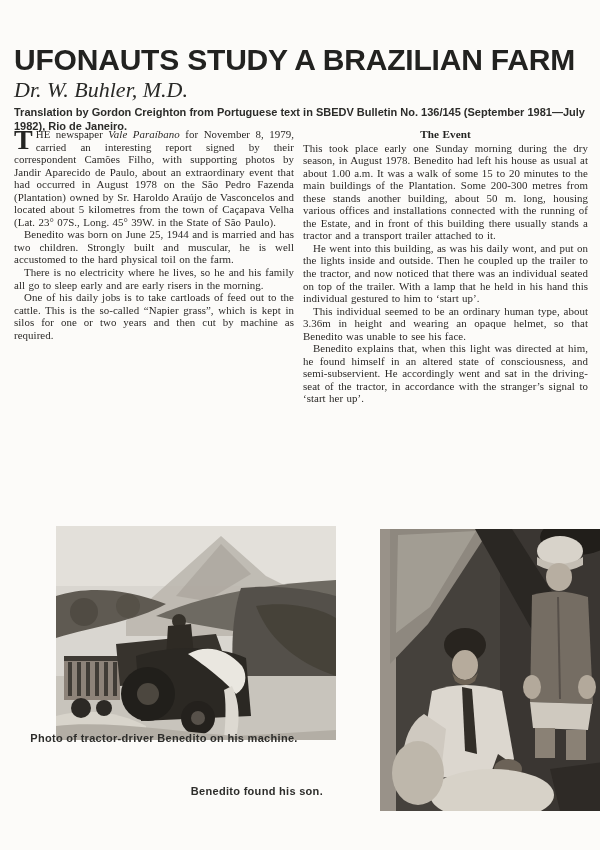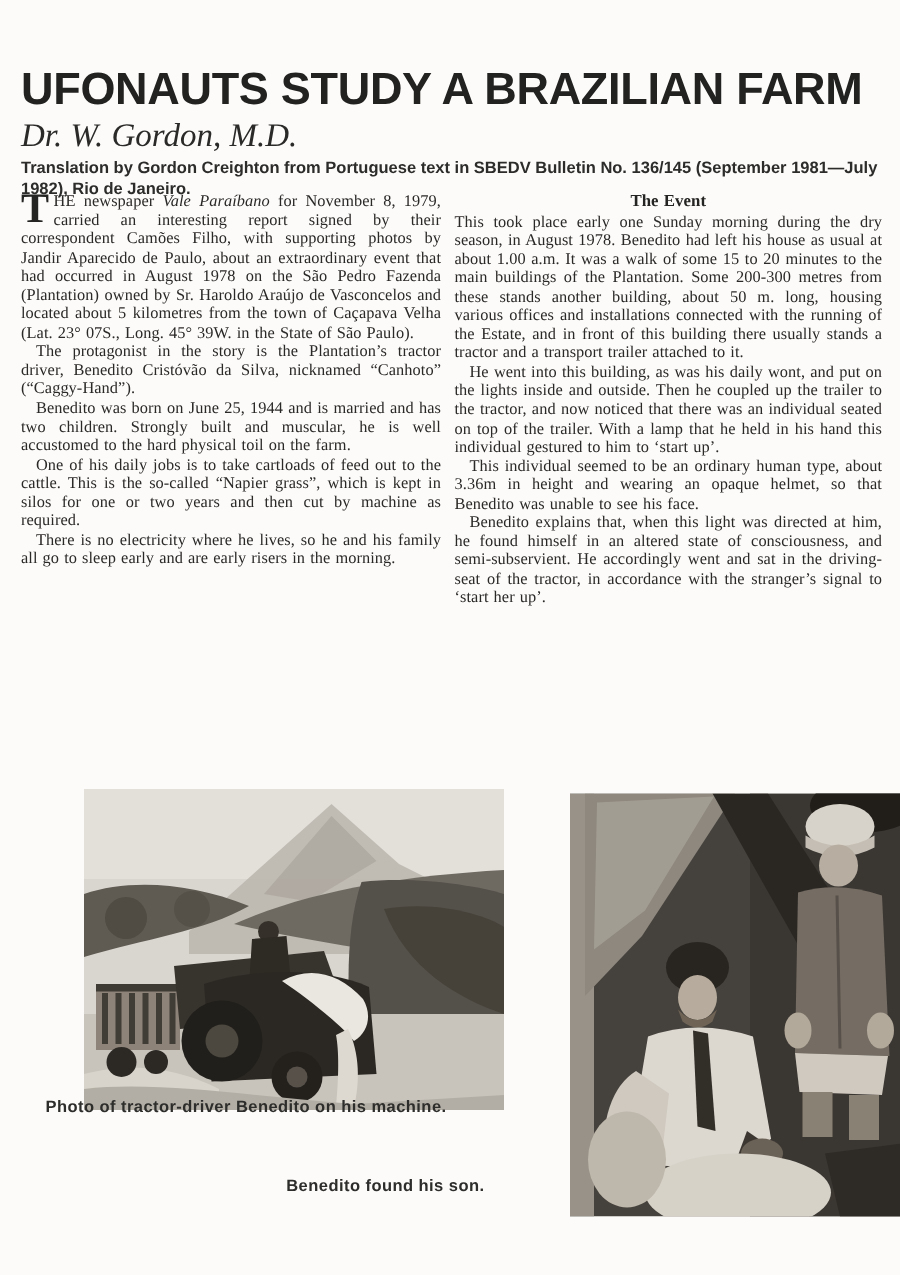--- a/index.html
+++ b/index.html
@@ -88,30 +88,29 @@
   .caption-tractor{left:14px;top:732px;width:300px;text-align:center;}
   .caption-son{left:161px;top:785px;width:162px;text-align:right;}
 </style>
 </head>
 <body>
 
 <div class="page">
 
   <header class="masthead">
     <h1 class="title">UFONAUTS STUDY A BRAZILIAN FARM</h1>
-    <div class="byline">Dr. W. Gordon, M.D.</div>
+    <div class="byline">Dr. W. Buhler, M.D.</div>
     <div class="translation">Translation by Gordon Creighton from Portuguese text in SBEDV Bulletin No. 136/145 (September 1981—July 1982), Rio de Janeiro.</div>
   </header>
 
   <section class="col col-left">
     <p class="first"><span class="dropcap">T</span><span>HE newspaper </span><i>Vale Paraíbano</i><span> for November 8, 1979, carried an interesting report signed by their correspondent Camões Filho, with supporting photos by Jandir Aparecido de Paulo, about an extraordinary event that had occurred in August 1978 on the São Pedro Fazenda (Plantation) owned by Sr. Haroldo Araújo de Vasconcelos and located about 5 kilometres from the town of Caçapava Velha (Lat. 23° 07S., Long. 45° 39W. in the State of São Paulo).</span></p>
-    <p>The protagonist in the story is the Plantation’s tractor driver, Benedito Cristóvão da Silva, nicknamed “Canhoto” (“Caggy-Hand”).</p>
     <p>Benedito was born on June 25, 1944 and is married and has two children. Strongly built and muscular, he is well accustomed to the hard physical toil on the farm.</p>
+    <p>There is no electricity where he lives, so he and his family all go to sleep early and are early risers in the morning.</p>
     <p>One of his daily jobs is to take cartloads of feed out to the cattle. This is the so-called “Napier grass”, which is kept in silos for one or two years and then cut by machine as required.</p>
-    <p>There is no electricity where he lives, so he and his family all go to sleep early and are early risers in the morning.</p>
   </section>
 
   <section class="col col-right">
     <h3 class="section-heading">The Event</h3>
     <p class="first">This took place early one Sunday morning during the dry season, in August 1978. Benedito had left his house as usual at about 1.00 a.m. It was a walk of some 15 to 20 minutes to the main buildings of the Plantation. Some 200-300 metres from these stands another building, about 50 m. long, housing various offices and installations connected with the running of the Estate, and in front of this building there usually stands a tractor and a transport trailer attached to it.</p>
     <p>He went into this building, as was his daily wont, and put on the lights inside and outside. Then he coupled up the trailer to the tractor, and now noticed that there was an individual seated on top of the trailer. With a lamp that he held in his hand this individual gestured to him to ‘start up’.</p>
     <p>This individual seemed to be an ordinary human type, about 3.36m in height and wearing an opaque helmet, so that Benedito was unable to see his face.</p>
     <p>Benedito explains that, when this light was directed at him, he found himself in an altered state of consciousness, and semi-subservient. He accordingly went and sat in the driving-seat of the tractor, in accordance with the stranger’s signal to ‘start her up’.</p>
   </section>
 

